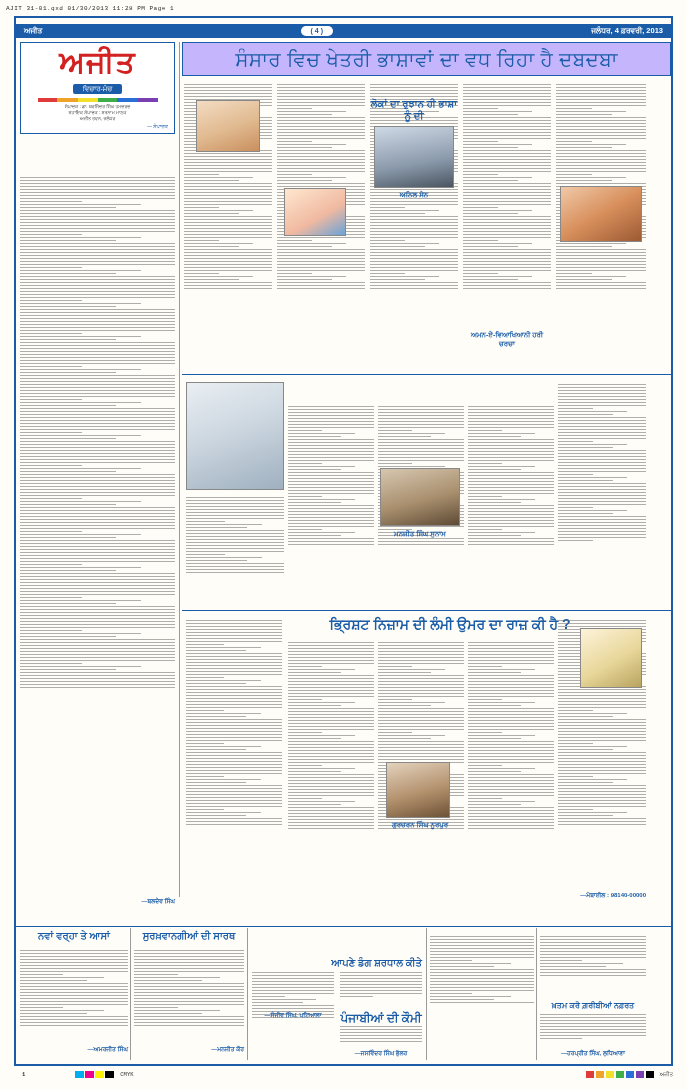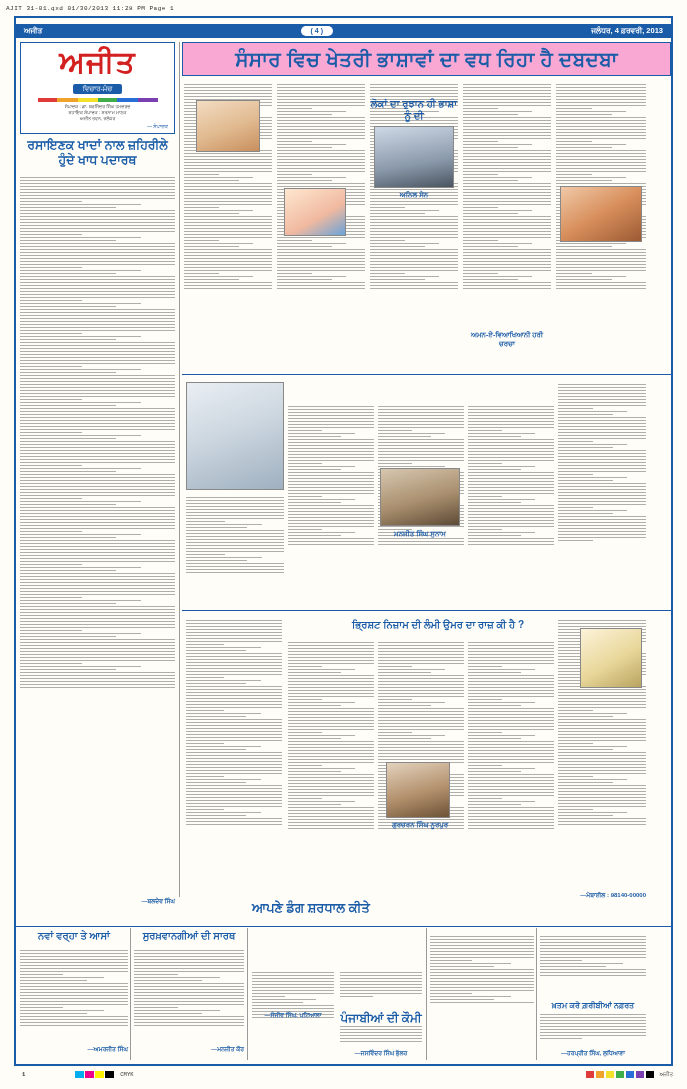--- a/index.html
+++ b/index.html
@@ -51,23 +51,23 @@
   .logo-lines{font-size:4.6px;line-height:6px;color:#333;padding:0 6px;text-align:center;}
   .logo-signature{font-size:5px;color:#1a5ca8;text-align:right;padding-right:6px;margin-top:1px;}
   .lead-head{
     position:absolute;left:20px;top:138px;width:155px;
     text-align:center;color:#1a5ca8;font-weight:bold;font-size:12.5px;
     line-height:15px;
   }
   
   .banner{
     position:absolute;left:182px;top:42px;width:489px;height:34px;
-    border:1px solid #1a5ca8;box-sizing:border-box;background:#f9a8d4;
+    border:1px solid #1a5ca8;box-sizing:border-box;background:#c4b5fd;
     display:flex;align-items:center;justify-content:center;
-    color:#1a5ca8;font-weight:bold;font-size:20px;letter-spacing:.4px;
+    color:#1a5ca8;font-weight:normal;font-size:20px;letter-spacing:.4px;
   }
   
   .col{position:absolute;box-sizing:border-box;overflow:hidden;}
   .tline{
     height:1px;background:#6d6d6d;margin:2px 0;opacity:.55;
   }
   .tline.short{width:62%;}
   .tline.short2{width:78%;}
   .tline.short3{width:40%;}
   .rule-v{position:absolute;width:1px;background:#9a9a9a;}
@@ -82,22 +82,22 @@
   .cap{
     font-size:7px;color:#1a5ca8;text-align:center;font-weight:bold;line-height:9px;
   }
   
   .ed-banner{
     position:absolute;left:252px;top:936px;width:170px;height:20px;
     background:#c62828;color:#fff;display:flex;align-items:center;justify-content:center;
     font-weight:bold;font-size:12px;border-radius:2px;
   }
   .ed-sub{
-    position:absolute;left:252px;top:900px;width:170px;text-align:left;
-    color:#1a5ca8;font-weight:bold;font-size:13px;
+    position:absolute;left:252px;top:957px;width:170px;text-align:right;
+    color:#1a5ca8;font-weight:bold;font-size:10px;
   }
   .footer-strip{
     position:absolute;left:14px;top:1068px;width:659px;height:12px;
     display:flex;align-items:center;font-size:5.5px;color:#333;
     font-family:"Liberation Mono",monospace;
   }
   .cmyk{display:flex;gap:1px;margin-left:50px;}
   .cmyk i{width:9px;height:7px;display:block;}
   .swatches{display:flex;gap:2px;margin-left:auto;margin-right:6px;}
   .swatches i{width:8px;height:7px;display:block;}
@@ -125,21 +125,20 @@
     <div class="logo-sub">ਵਿਚਾਰ-ਮੰਚ</div>
     <div class="logo-rainbow"></div>
     <div class="logo-lines">ਸੰਪਾਦਕ : ਡਾ. ਬਰਜਿੰਦਰ ਸਿੰਘ ਹਮਦਰਦ</div>
     <div class="logo-lines">ਸਹਾਇਕ ਸੰਪਾਦਕ : ਸਤਨਾਮ ਮਾਣਕ</div>
     <div class="logo-lines">ਅਜੀਤ ਭਵਨ, ਜਲੰਧਰ</div>
     <div class="logo-signature">— ਸੰਪਾਦਕ</div>
   </div>
 
   <div class="banner">ਸੰਸਾਰ ਵਿਚ ਖੇਤਰੀ ਭਾਸ਼ਾਵਾਂ ਦਾ ਵਧ ਰਿਹਾ ਹੈ ਦਬਦਬਾ</div>
 
-  <div class="lead-head">ਰਸਾਇਣਕ ਖਾਦਾਂ ਨਾਲ ਜ਼ਹਿਰੀਲੇ ਹੁੰਦੇ ਖਾਧ ਪਦਾਰਥ</div>
 
   <div class="col" id="leftcol" style="left:20px;top:175px;width:155px;height:720px;">
       <div class="tline"></div>
       <div class="tline"></div>
       <div class="tline"></div>
       <div class="tline"></div>
       <div class="tline"></div>
       <div class="tline"></div>
       <div class="tline"></div>
       <div class="tline"></div>
@@ -913,21 +912,21 @@
       <div class="tline"></div>
       <div class="tline"></div>
       <div class="tline short3"></div>
     </div>
 
   <div class="photo" style="left:380px;top:468px;width:80px;height:58px;background:linear-gradient(165deg,#d6c7b0,#a98f6e 55%,#5d4a35);"></div>
   <div class="cap" style="position:absolute;left:372px;top:529px;width:96px;">ਮਨਜੀਤ ਸਿੰਘ ਸੁਨਾਮ</div>
 
   <div class="rule-blue" style="left:182px;top:610px;width:489px;height:1px;"></div>
 
-  <div class="subhead" style="position:absolute;left:288px;top:616px;width:300px;font-size:10px;line-height:17px;">ਭ੍ਰਿਸ਼ਟ ਨਿਜ਼ਾਮ ਦੀ ਲੰਮੀ ਉਮਰ ਦਾ ਰਾਜ਼ ਕੀ ਹੈ ?</div>
+  <div class="subhead" style="position:absolute;left:300px;top:616px;width:300px;font-size:14px;line-height:17px;">ਭ੍ਰਿਸ਼ਟ ਨਿਜ਼ਾਮ ਦੀ ਲੰਮੀ ਉਮਰ ਦਾ ਰਾਜ਼ ਕੀ ਹੈ ?</div>
 
   <div class="col" id="b0" style="left:186px;top:618px;width:96px;height:290px;">
       <div class="tline"></div>
       <div class="tline"></div>
       <div class="tline"></div>
       <div class="tline"></div>
       <div class="tline"></div>
       <div class="tline"></div>
       <div class="tline"></div>
       <div class="tline"></div>

